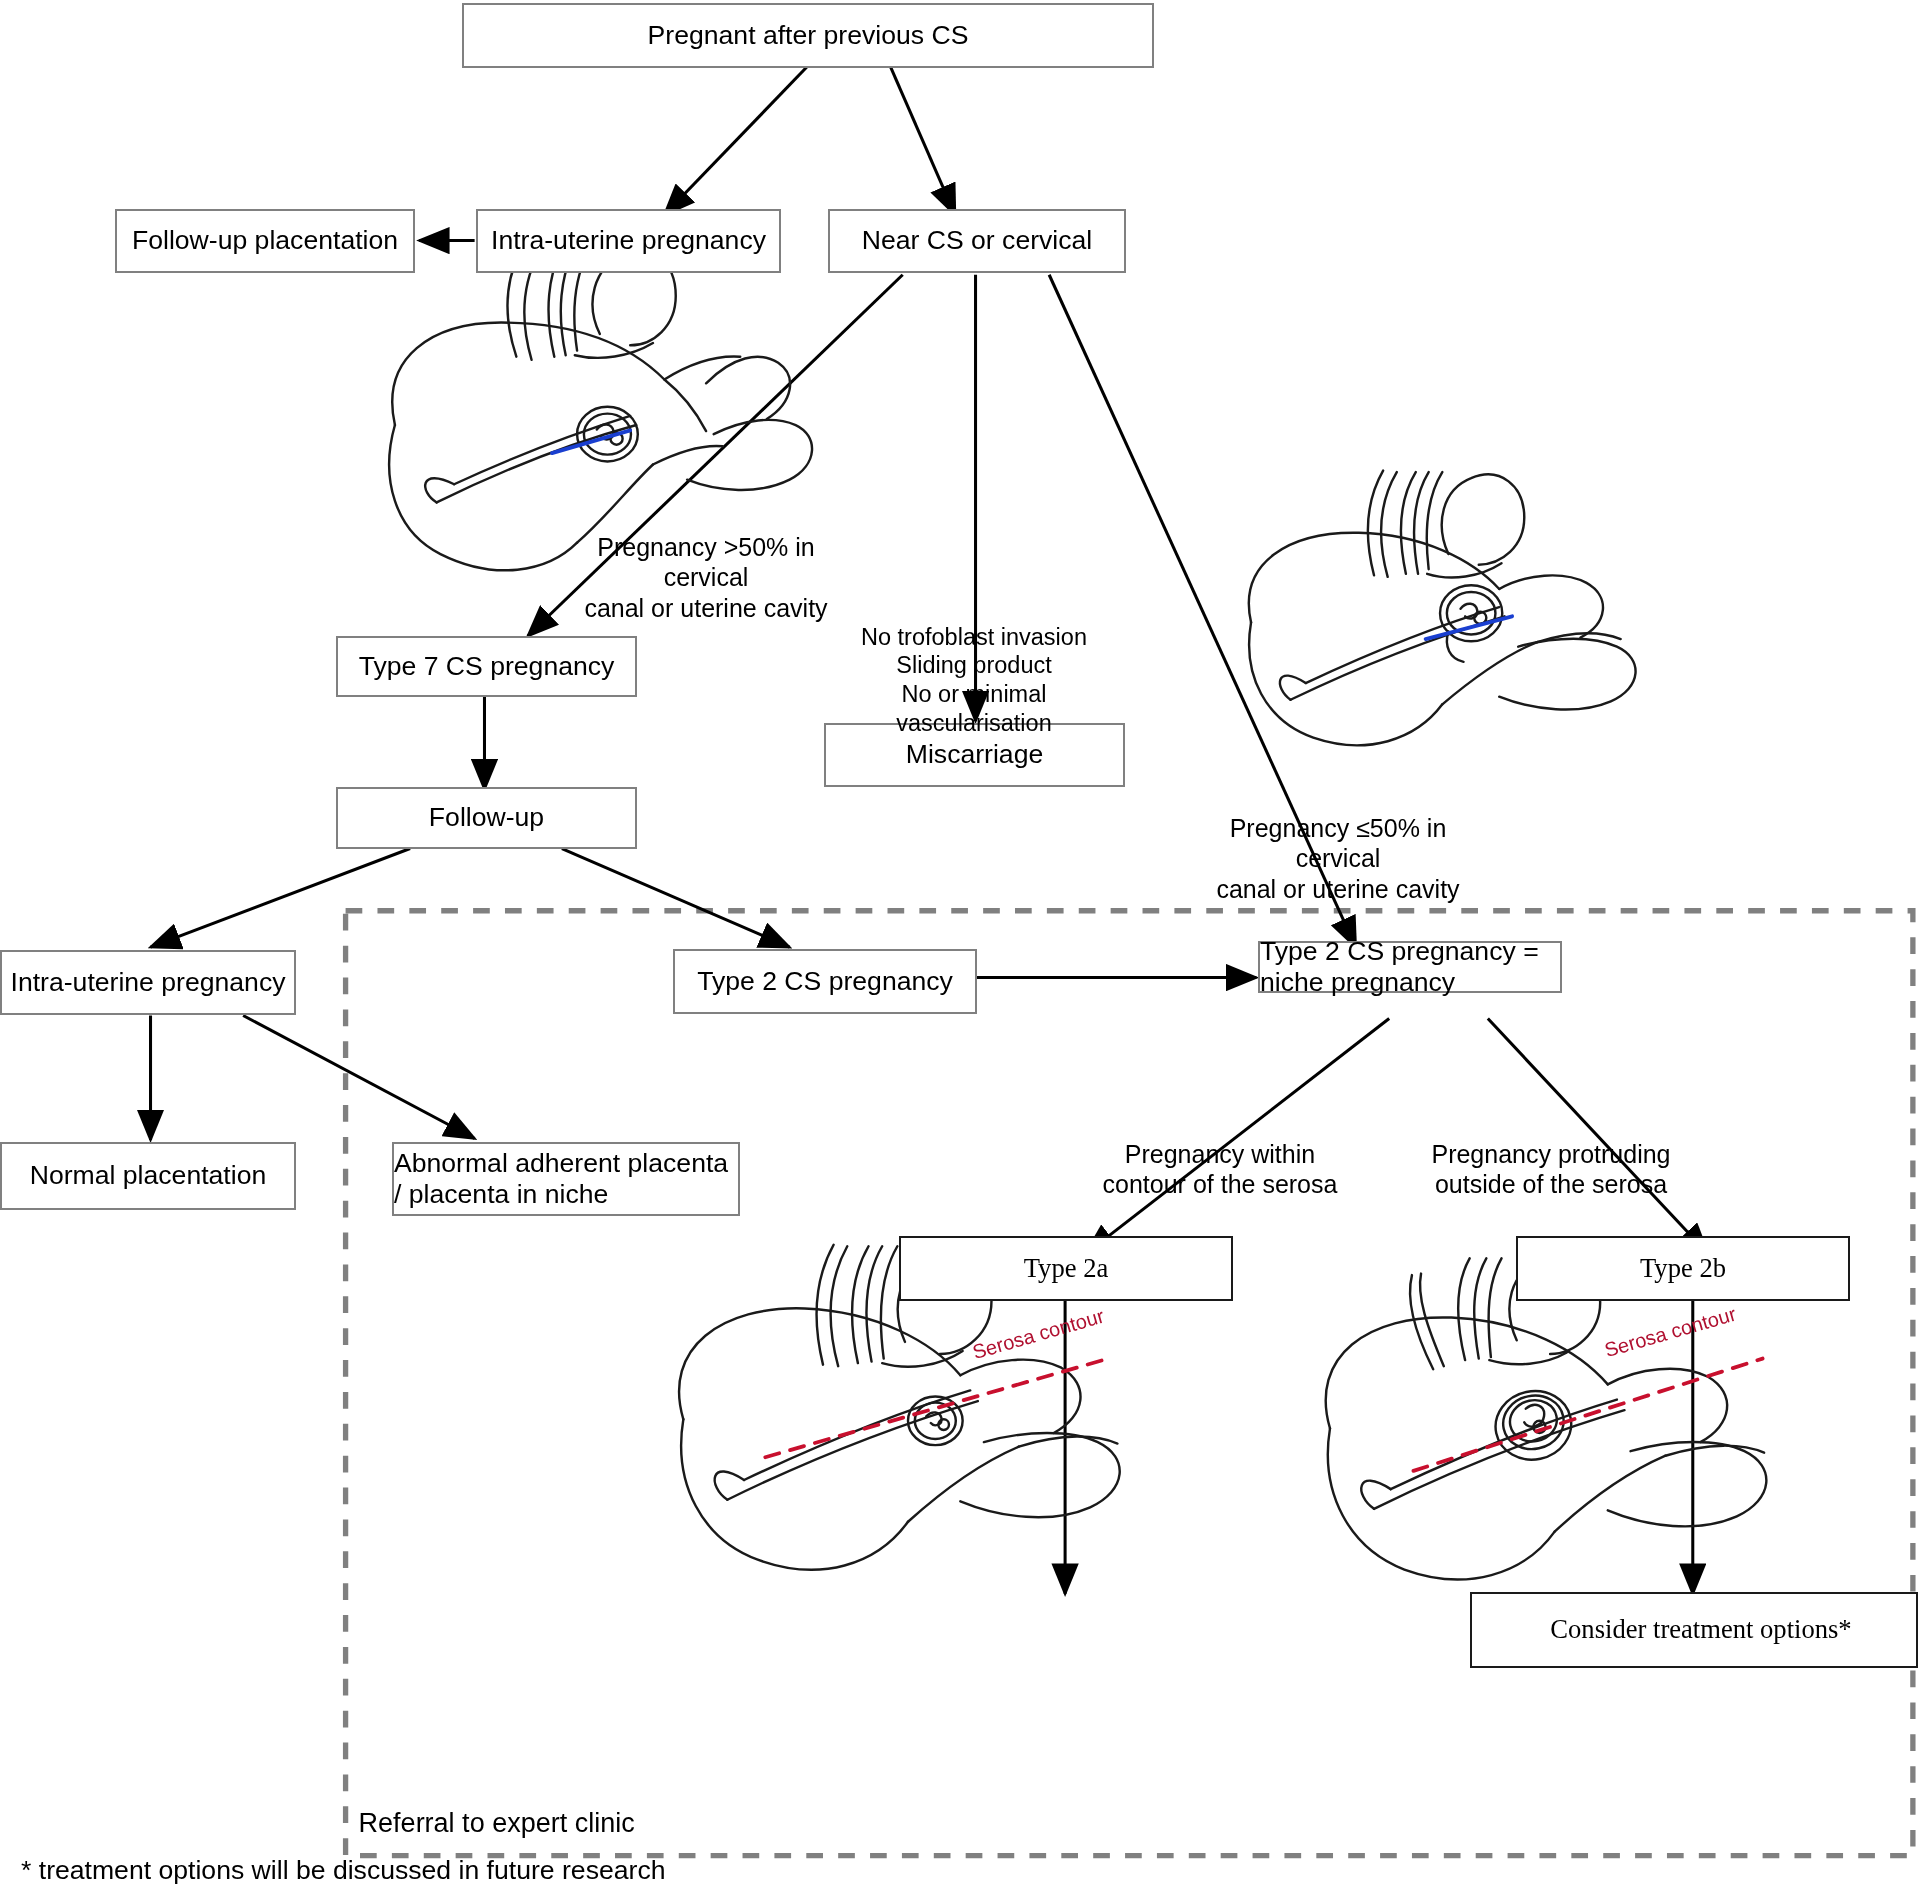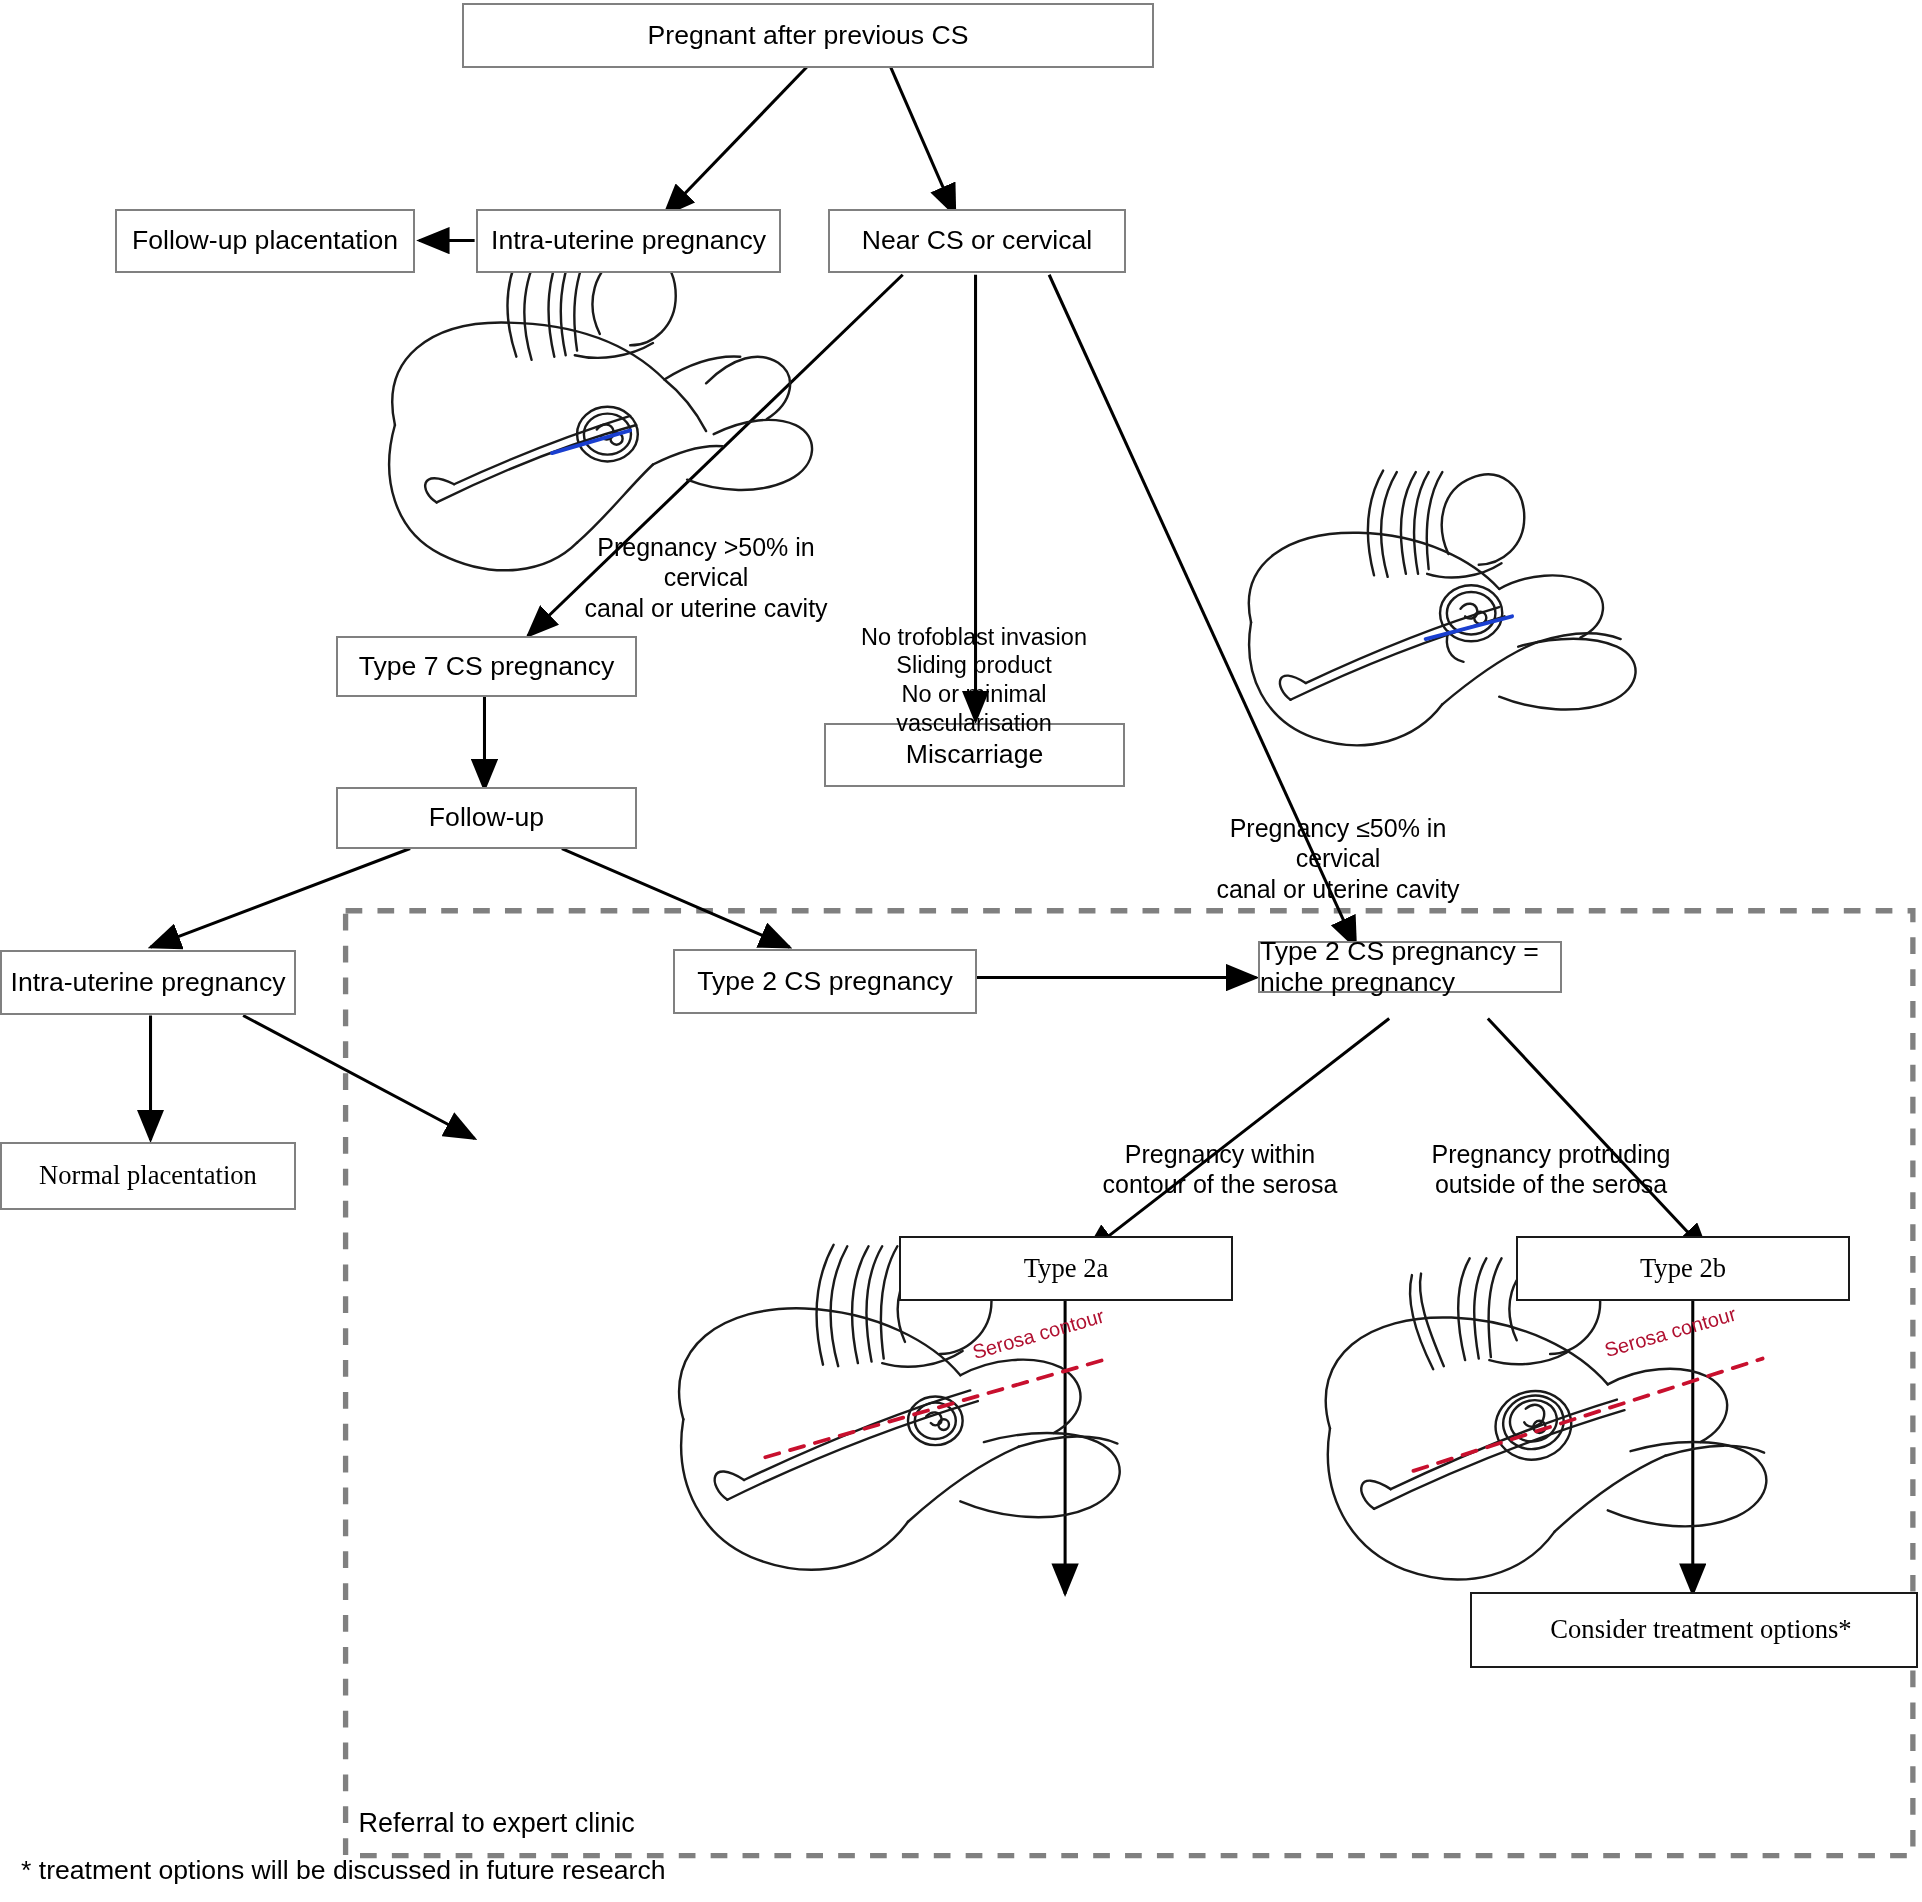--- a/index.html
+++ b/index.html
@@ -267,24 +267,28 @@
   </div>
 
   <div class="node" style="left:824px; top:723px; width:301px; height:64px;">
     <span>Miscarriage</span>
   </div>
 
   <div class="node" style="left:0px; top:950px; width:296px; height:65px;">
     <span>Intra-uterine pregnancy</span>
   </div>
 
-  <div class="node" style="left:0px; top:1142px; width:296px; height:68px;font-family:Liberation Serif, serif;">
+  <div class="node" style="left:0px; top:1142px; width:296px; height:68px;">
     <span>Normal placentation</span>
   </div>
 
+  <div class="node" style="left:392px; top:1142px; width:348px; height:74px;">
+    <span>Abnormal adherent
+placenta / placenta in niche</span>
+  </div>
 
   <div class="node" style="left:673px; top:949px; width:304px; height:65px;">
     <span>Type 2 CS pregnancy</span>
   </div>
 
   <div class="node" style="left:1258px; top:941px; width:304px; height:52px;">
     <span>Type 2 CS pregnancy =
 niche pregnancy</span>
   </div>
 

